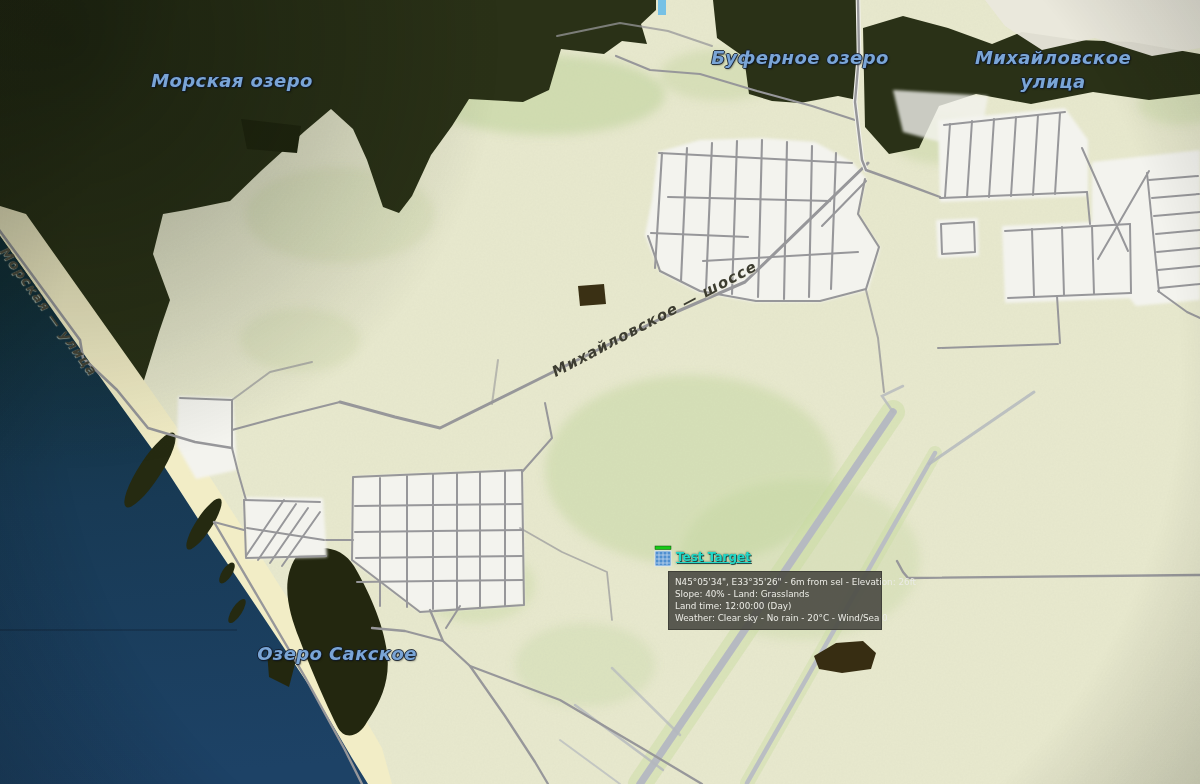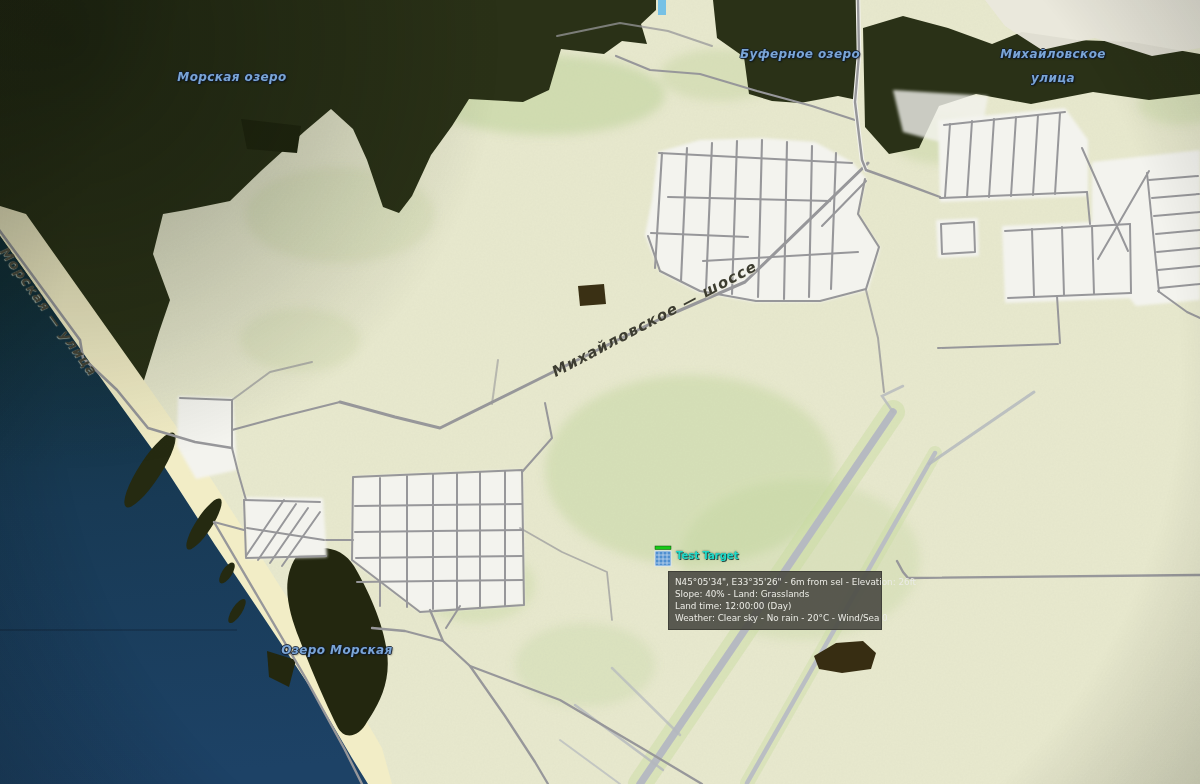--- a/index.html
+++ b/index.html
@@ -1,29 +1,29 @@
 <!DOCTYPE html>
 <html><head>
 <meta charset="utf-8">
 <style>
   html,body{margin:0;padding:0;background:#222;}
   .stage{position:relative;width:1200px;height:784px;overflow:hidden;
          font-family:"DejaVu Sans","Liberation Sans",sans-serif;cursor:crosshair;}
   .stage svg{position:absolute;left:0;top:0;}
   .overlay{position:absolute;left:0;top:0;width:1200px;height:784px;pointer-events:none;}
-  .place-label{position:absolute;font-style:italic;font-size:12px;font-weight:bold;
+  .place-label{position:absolute;font-style:italic;font-size:18px;font-weight:bold;
       color:#7aa5d6;text-align:center;letter-spacing:.4px;white-space:nowrap;
       text-shadow:-1px 0 0 rgba(18,28,46,.85),1px 0 0 rgba(18,28,46,.85),
                   0 -1px 0 rgba(18,28,46,.85),0 1px 0 rgba(18,28,46,.85),1px 1px 2px rgba(0,0,0,.6);}
   .road-label{position:absolute;font-style:italic;font-size:13.5px;font-weight:bold;
       color:#3d3d31;letter-spacing:1.2px;white-space:nowrap;transform-origin:left top;
       text-shadow:0 1px 1px rgba(242,240,214,.55);}
   .road-label.big{font-size:15px;}
-  .unit-label{position:absolute;font-size:10px;font-weight:bold;color:#1fd9c8;white-space:nowrap;
-      text-shadow:1px 1px 0 rgba(10,50,50,.8),0 0 2px rgba(10,40,40,.8);}
+  .unit-label{position:absolute;font-size:12px;font-weight:bold;color:#1fd9c8;white-space:nowrap;
+      text-shadow:1px 1px 0 rgba(10,50,50,.8),0 0 2px rgba(10,40,40,.8);text-decoration:underline;}
   .tooltip{position:absolute;left:668px;top:571px;width:214px;
       background:rgba(77,77,70,.93);border:1px solid rgba(40,40,36,.5);
       color:#ebebe5;font-size:8.8px;line-height:12px;padding:4px 6px 5px 6px;box-sizing:border-box;}
   .tooltip span{display:block;white-space:nowrap;}
 </style>
 </head>
 <body>
 
 <div class="stage">
 <svg width="1200" height="784" viewBox="0 0 1200 784">
@@ -243,21 +243,21 @@
 
   <rect x="0" y="0" width="1200" height="784" fill="url(#vignTL)"></rect>
   <rect x="0" y="0" width="1200" height="784" fill="url(#vign)"></rect>
 </svg>
 
 <div class="overlay">
   <div class="place-label" style="left:142px;top:70px;width:180px;">Морская озеро</div>
   <div class="place-label" style="left:710px;top:47px;width:180px;">Буферное озеро</div>
   <div class="place-label" style="left:953px;top:47px;width:200px;">Михайловское</div>
   <div class="place-label" style="left:953px;top:71px;width:200px;">улица</div>
-  <div class="place-label" style="left:247px;top:643px;width:180px;">Озеро Морская</div>
+  <div class="place-label" style="left:247px;top:643px;width:180px;">Озеро Сакское</div>
   <div class="road-label" style="left:10px;top:244px;transform:rotate(54deg);">Морская — улица</div>
   <div class="road-label big" style="left:549px;top:365px;transform:rotate(-28deg);">Михайловское — шоссе</div>
   <div class="unit-label" style="left:676px;top:550px;">Test Target</div>
   <div class="tooltip">
     <span>N45°05'34", E33°35'26" - 6m from sel - Elevation: 26ft</span>
     <span>Slope: 40% - Land: Grasslands</span>
     <span>Land time: 12:00:00 (Day)</span>
     <span>Weather: Clear sky - No rain - 20°C - Wind/Sea 0</span>
   </div>
 </div>

